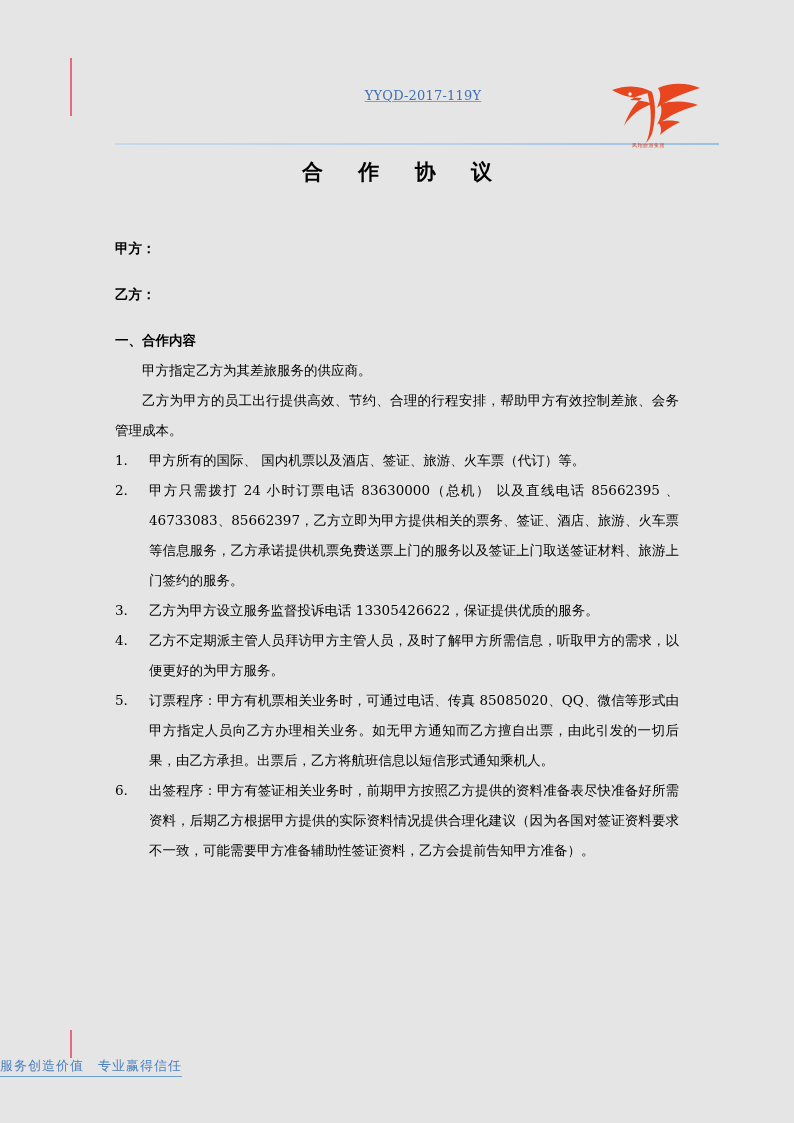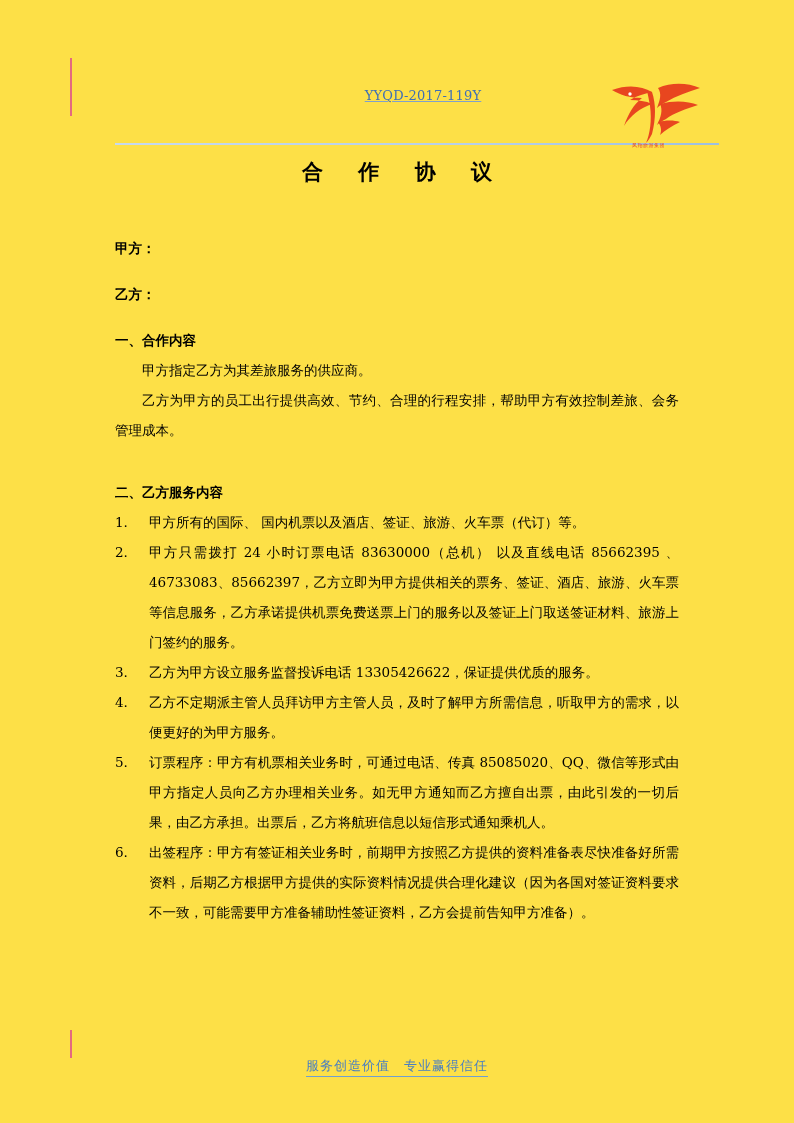--- a/index.html
+++ b/index.html
@@ -13,21 +13,21 @@
     position: relative;
     font-family: "DejaVu Serif", "Liberation Serif", serif;
     color: #000000;
     overflow: hidden;
   }
 
   
   .page {
     position: absolute;
     inset: 0;
-    background: #fde047;
+    background: #e5e5e5;
   }
 
   
   .margin-bar {
     position: absolute;
     left: 70px;
     width: 2px;
     background: #e46a7f;
   }
   .margin-bar.top    { top: 58px;   height: 58px; }
@@ -152,21 +152,20 @@
     width: 26px;
     font-family: "DejaVu Serif", "Liberation Serif", serif;
     font-size: 13.5px;
   }
 
   
   .footer {
     position: absolute;
     left: 0; right: 0;
     bottom: 46px;
-    text-align: center;
   }
   .footer-slogan {
     display: inline-block;
     font-family: "DejaVu Sans", "Liberation Sans", sans-serif;
     font-size: 13px;
     color: #4a7fc1;
     border-bottom: 1px solid #6f9fd0;
     padding-bottom: 1px;
     letter-spacing: 1px;
   }
@@ -209,21 +208,20 @@
     <h1 class="doc-title">合 作 协 议</h1>
 
     <p class="party a">甲方：</p>
     <p class="party b">乙方：</p>
 
 
     <h2 class="section">一、合作内容</h2>
     <p class="para indent sub">甲方指定乙方为其差旅服务的供应商。</p>
     <p class="para indent">乙方为甲方的员工出行提供高效、节约、合理的行程安排，帮助甲方有效控制差旅、会务管理成本。</p>
 
-    <h2 class="section two">二、乙方服务内容</h2>
 
     <ol class="items">
       <li>
         <span class="num">1.</span>
         <span>甲方所有的国际、 国内机票以及酒店、签证、旅游、火车票（代订）等。</span>
       </li>
       <li>
         <span class="num">2.</span>
         <span>甲方只需拨打 24 小时订票电话 83630000（总机） 以及直线电话 85662395 、46733083、85662397，乙方立即为甲方提供相关的票务、签证、酒店、旅游、火车票等信息服务，乙方承诺提供机票免费送票上门的服务以及签证上门取送签证材料、旅游上门签约的服务。</span>
       </li>

